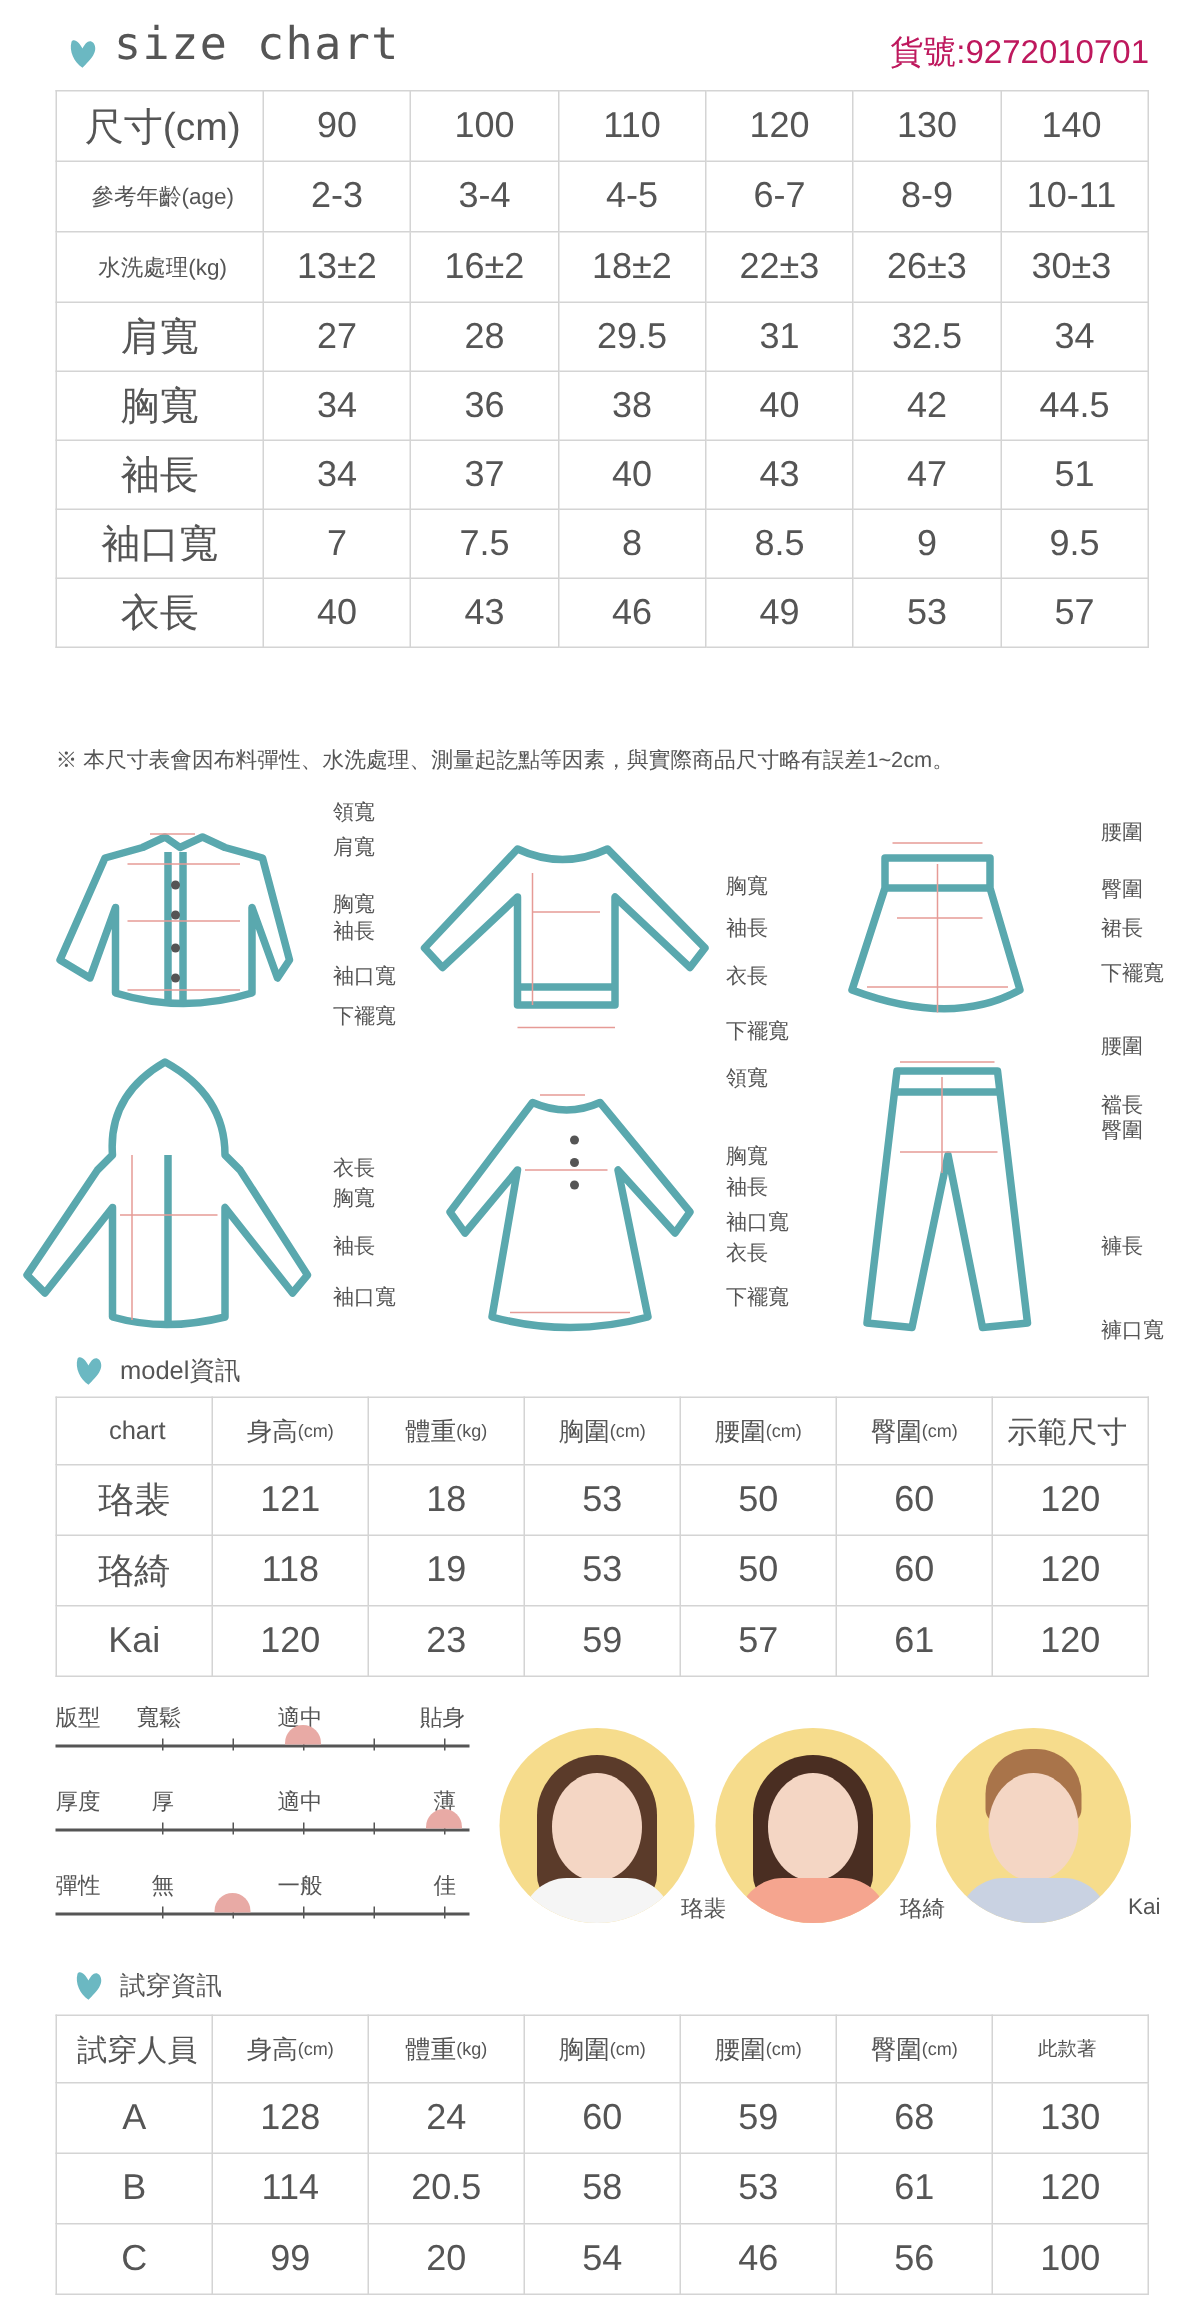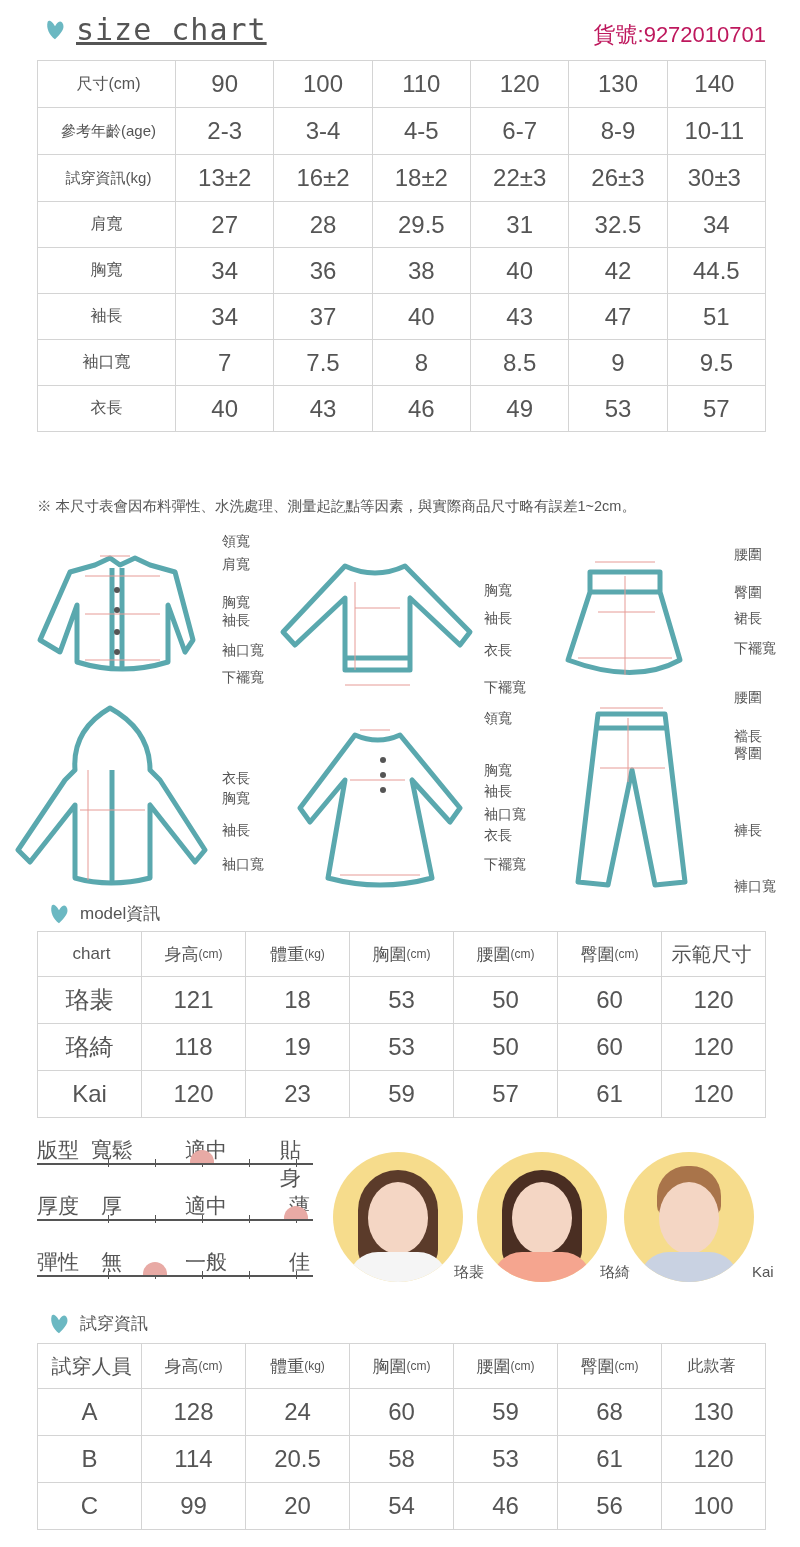--- a/index.html
+++ b/index.html
@@ -1,26 +1,26 @@
 <!DOCTYPE html>
 <html><head>
 <meta charset="utf-8">
 <style>
   * { box-sizing: border-box; margin: 0; padding: 0; }
   body { width: 800px; height: 1547px; background: #ffffff; font-family: "DejaVu Sans", "Liberation Sans", sans-serif; color: #555; position: relative; overflow: hidden; }
   .abs { position: absolute; }
   .heart { display: inline-block; width: 22px; height: 22px; }
-  .title-row { left: 44px; top: 12px; display: flex; align-items: center; gap: 10px; text-decoration: underline; }
+  .title-row { left: 44px; top: 12px; display: flex; align-items: flex-end; gap: 10px; }
   .title-text { font-family: "DejaVu Sans Mono", "Liberation Mono", monospace; font-size: 30px; color: #555; letter-spacing: 1px; }
   .sku { right: 34px; top: 20px; font-size: 22px; color: #be185d; font-family: "Liberation Sans", sans-serif; }
 
   table.grid { border-collapse: collapse; position: absolute; left: 37px; width: 729px; table-layout: fixed; }
   table.grid td { border: 1px solid #d4d4d4; text-align: center; color: #555; }
   .sizes td { height: 46px; font-size: 24px; font-family: "Liberation Sans", sans-serif; }
-  .sizes td:first-child { width: 138px; font-size: 16px; }
+  .sizes td:first-child { width: 138px; font-size: 26px; }
   .band { padding: 4px 4px; }
   .band > div { height: 38px; display: flex; align-items: center; justify-content: center; }
   .sizes td.band { padding: 4px 0; }
   .sizes td.band:first-child { padding-left: 4px; }
   .sizes td.band:last-child { padding-right: 4px; }
   .lbl-small { font-size: 15px !important; }
 
   .note { left: 37px; top: 497px; font-size: 14.5px; color: #555; font-family: "Liberation Sans", sans-serif; }
 
   .diag-label { font-size: 14px; color: #555; font-family: "Liberation Sans", sans-serif; position: absolute; }
@@ -31,21 +31,21 @@
 
   .mt td { height: 47px; font-size: 24px; font-family: "Liberation Sans", sans-serif; }
   .mt tr.hdr td { height: 44px; font-size: 17px; }
   .mt tr.hdr td.band { padding: 4px 0; }
   .mt tr.hdr td.band:first-child { padding-left: 4px; }
   .mt tr.hdr td.band:last-child { padding-right: 4px; }
   .mt tr.hdr td > div { height: 36px; }
   .unit { font-size: 12px; }
 
   .scale-row { position: absolute; left: 37px; width: 276px; }
-  .scale-labels { position: relative; height: 22px; font-size: 21px; color: #555; font-family: Liberation Serif, serif; }
+  .scale-labels { position: relative; height: 22px; font-size: 15px; color: #555; font-family: Liberation Serif, serif; }
   .scale-labels span { position: absolute; top: 0; }
   .scale-line { position: relative; height: 10px; }
   .scale-line .line { position: absolute; left: 0; right: 0; top: 5px; height: 2px; background: #555; }
   .scale-line .tick { position: absolute; top: 1px; width: 1px; height: 8px; background: #555; }
   .scale-line .dot { position: absolute; top: -8px; width: 24px; height: 13px; border-radius: 12px 12px 0 0; background: #e8aaa5; }
 
   .avatar { position: absolute; width: 130px; height: 130px; border-radius: 50%; background: #f6dc8c; overflow: hidden; }
   .avatar .face { position: absolute; left: 35px; top: 30px; width: 60px; height: 72px; border-radius: 50%; background: #f4d6c4; }
   .avatar .hair { position: absolute; left: 25px; top: 18px; width: 80px; height: 100px; border-radius: 40px 40px 20px 20px; }
   .avatar .body { position: absolute; left: 15px; top: 100px; width: 100px; height: 40px; border-radius: 30px 30px 0 0; }
@@ -105,21 +105,21 @@
         </td>
     <td class="band">
           <div>8-9</div>
         </td>
     <td class="band">
           <div>10-11</div>
         </td>
   </tr>
   <tr class="pink">
     <td class="band lbl-small">
-          <div>試穿資訊(kg)</div>
+          <div>水洗處理(kg)</div>
         </td>
     <td class="band">
           <div>13±2</div>
         </td>
     <td class="band">
           <div>16±2</div>
         </td>
     <td class="band">
           <div>18±2</div>
         </td>
@@ -461,21 +461,21 @@
             <span>腰圍</span>
             <span class="unit">(cm)</span>
           </div>
         </td>
     <td class="band">
           <div>
             <span>臀圍</span>
             <span class="unit">(cm)</span>
           </div>
         </td>
-    <td class="band" style="font-size:16px;">
+    <td class="band" style="font-size:13px;">
           <div>
             <span>此款著</span>
           </div>
         </td>
   </tr>
   <tr>
     <td>A</td>
     <td>128</td>
     <td>24</td>
     <td>60</td>

